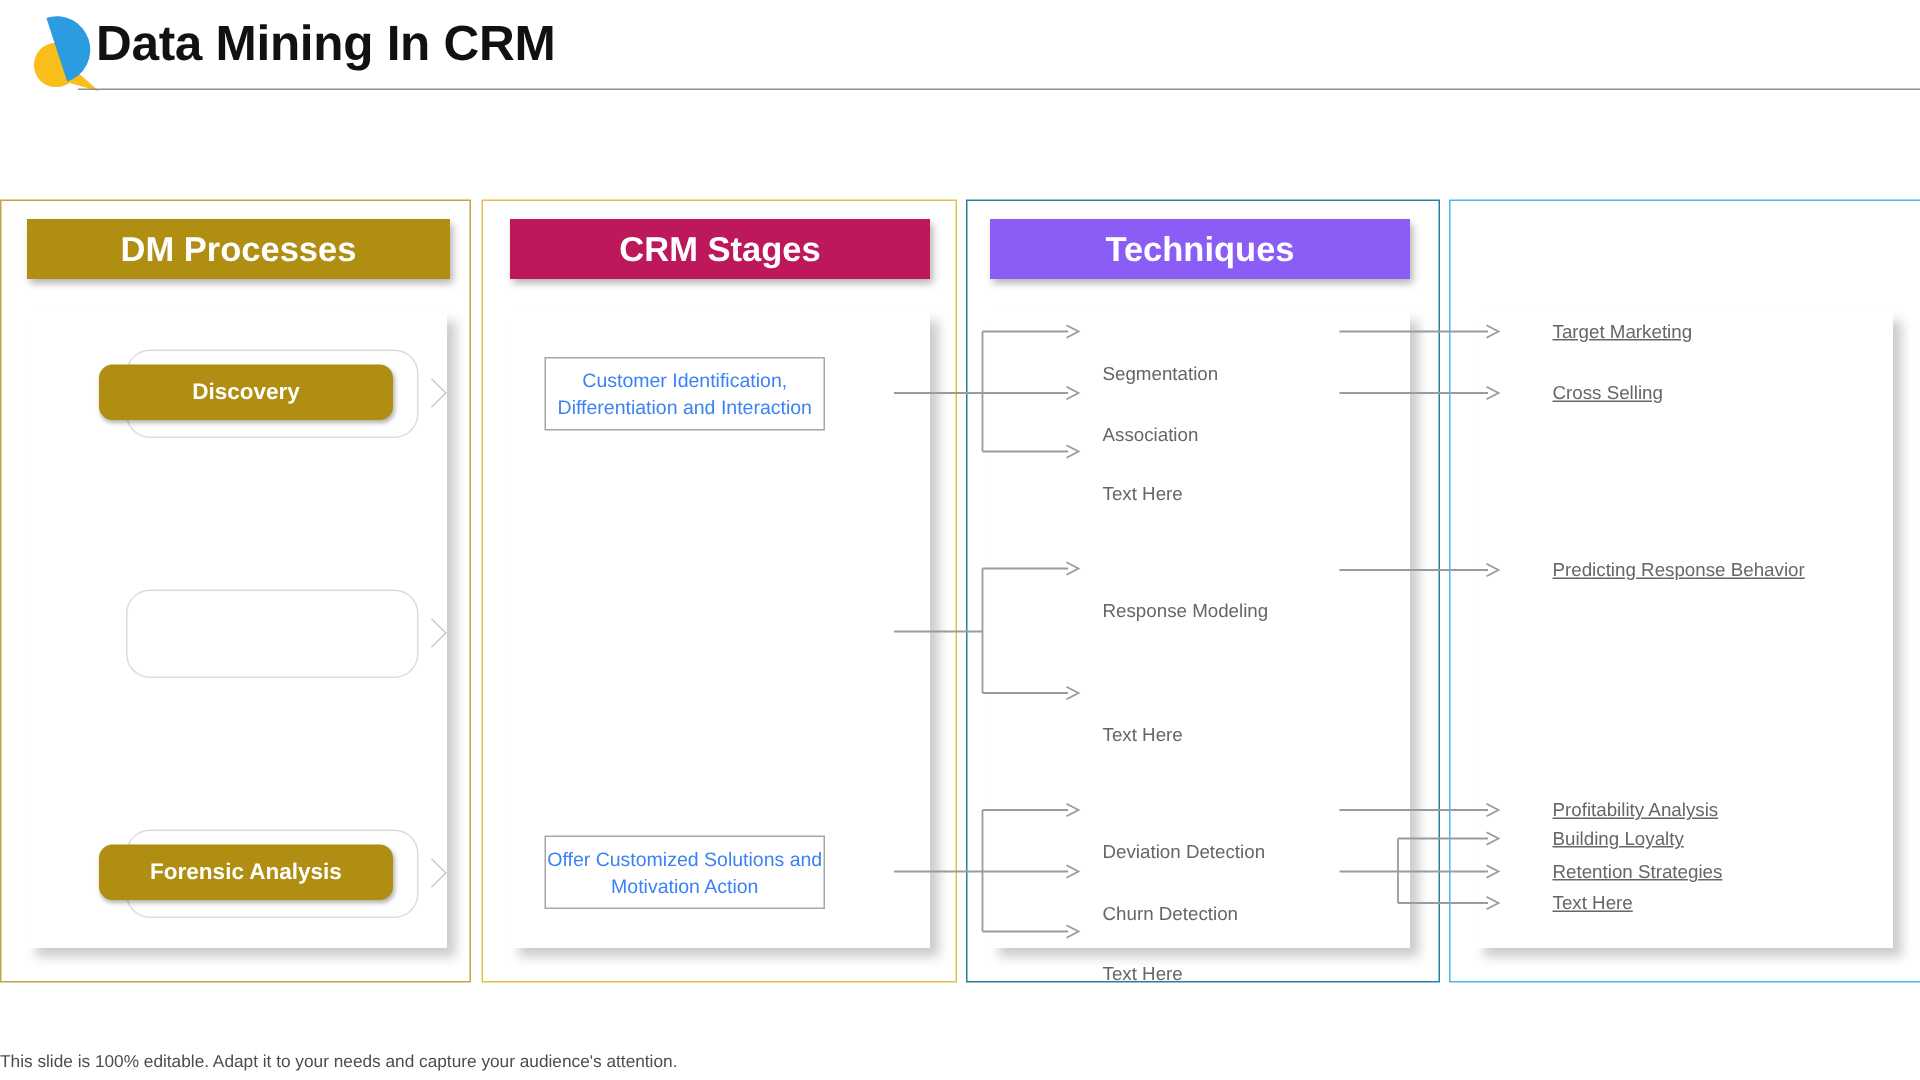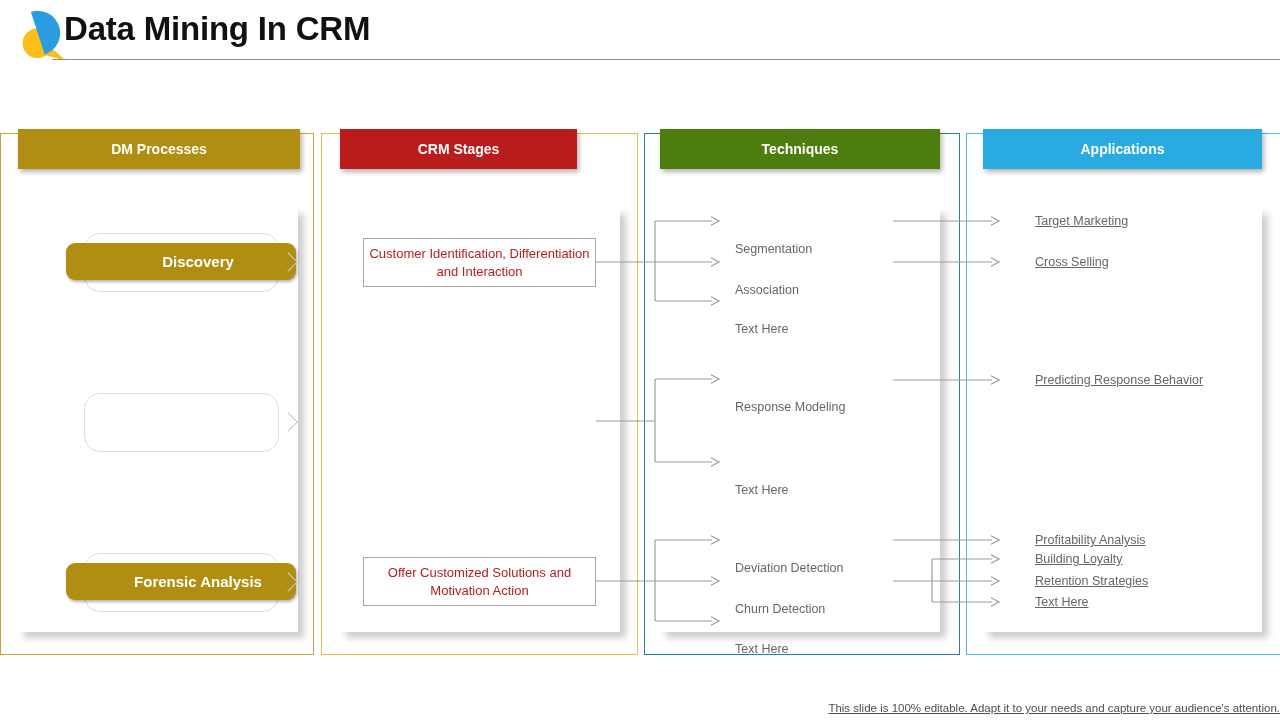--- a/index.html
+++ b/index.html
@@ -27,66 +27,65 @@
   .panel {
     position:absolute; top:208px; height:424px; background:#ffffff;
     box-shadow:6px 6px 7px rgba(0,0,0,0.20);
   }
   .p1 { left:18px;  width:280px; }
   .p2 { left:340px; width:280px; }
   .p3 { left:660px; width:280px; }
   .p4 { left:983px; width:279px; }
   
   .col-header {
-    position:absolute; top:129px; height:40px;
+    position:absolute; top:146px; height:40px;
     display:flex; align-items:center; justify-content:center;
-    color:#ffffff; font-size:14px; font-weight:bold;
+    color:#ffffff; font-size:23px; font-weight:bold;
     box-shadow:2px 3px 5px rgba(0,0,0,0.30);
   }
   .h1 { left:18px;  width:282px; background:#B08E12; }
-  .h2 { left:340px; width:237px; background:#b91c1c;text-align:center; }
-  .h3 { left:660px; width:280px; background:#4d7c0f; }
+  .h2 { left:340px; width:280px; background:#be185d;text-align:center; }
+  .h3 { left:660px; width:280px; background:#8b5cf6; }
   .h4 { left:983px; width:279px; background:#29ABE2; }
   
   .pill-outline {
     position:absolute; left:84px; width:193px; height:57px;
     border:1px solid #dcdcdc; border-radius:16px; background:transparent;
   }
   .pill {
     position:absolute; left:66px; width:196px; height:37px;
     background:#B08E12; border-radius:9px;
     display:flex; align-items:center; justify-content:center;
     color:#ffffff; font-size:15px; font-weight:bold;
     box-shadow:1px 2px 3px rgba(0,0,0,0.30);
-    padding-left:34px;
   }
   .chev {
     position:absolute; left:281px; width:13px; height:13px;
     border-top:1.5px solid #c9c9c9; border-right:1.5px solid #c9c9c9;
     transform:rotate(45deg);
   }
   
   .stage-box {
-    position:absolute; left:363px; width:233px; height:49px;
+    position:absolute; left:363px; width:187px; height:49px;
     border:1px solid #a6a6a6; background:#ffffff;
     display:flex; align-items:center; justify-content:center; text-align:center;
-    color:#b91c1c; font-size:13px; line-height:1.35; padding:0 0; box-sizing:border-box;
+    color:#3b82f6; font-size:13px; line-height:1.35; padding:0 0; box-sizing:border-box;
   }
   
   .lbl {
     position:absolute; height:18px; line-height:18px;
     color:#666666; font-size:12.5px; white-space:nowrap;
   }
   .c3 { left:735px;margin-top:28px; }
   .c4 { left:1035px;text-decoration:underline; }
   
   .overlay { position:absolute; left:0; top:0; pointer-events:none; }
   .footer {
-    position:absolute; left:0; right:0; top:702px; text-align:right;
-    color:#4d4d4d; font-size:11.5px;text-decoration:underline;
+    position:absolute; left:0; right:0; top:702px; text-align:left;
+    color:#4d4d4d; font-size:11.5px;
   }
 </style>
 </head>
 <body>
 
 <div class="slide">
 
   <svg class="logo" width="48" height="54" viewBox="0 0 52 58">
     <circle cx="21" cy="38" r="16" fill="#F9BE19"></circle>
     <path d="M27 50 L52 57 L35 42 Z" fill="#F9BE19"></path>
@@ -130,21 +129,20 @@
       <polyline points="991,535.8 999,540 991,544.2"></polyline>
       <polyline points="991,554.8 999,559 991,563.2"></polyline>
       <polyline points="991,576.8 999,581 991,585.2"></polyline>
       <polyline points="991,597.8 999,602 991,606.2"></polyline>
     </g>
   </svg>
 
   <div class="col-header h1">DM Processes</div>
   <div class="col-header h2">CRM Stages</div>
   <div class="col-header h3">Techniques</div>
-  <div class="col-header h4">Applications</div>
 
   <div class="pill-outline" style="top:233px"></div>
   <div class="pill" style="top:243px">Discovery</div>
   <div class="chev" style="top:255px"></div>
 
   <div class="pill-outline" style="top:393px"></div>
   <div class="chev" style="top:415px"></div>
 
   <div class="pill-outline" style="top:553px"></div>
   <div class="pill" style="top:563px">Forensic Analysis</div>

